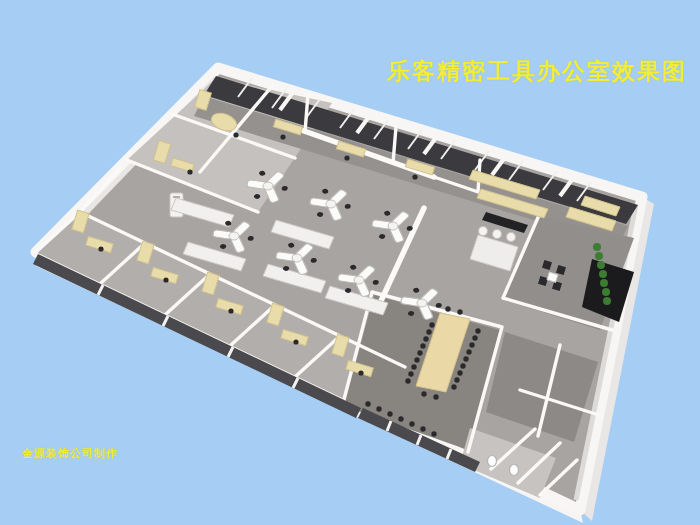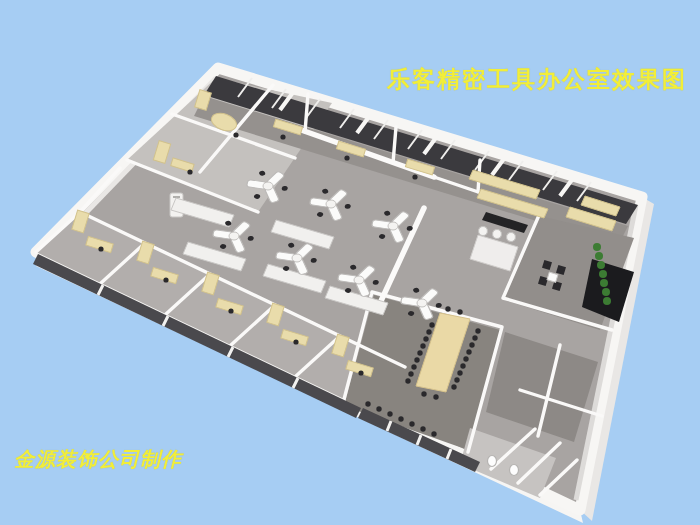--- a/index.html
+++ b/index.html
@@ -6,22 +6,22 @@
   body{
     width:700px;height:525px;overflow:hidden;position:relative;
     background:#a6cdf3;
     font-family:"DejaVu Sans",sans-serif;
   }
   .stage{position:absolute;left:0;top:0;width:700px;height:525px;}
   .caption{
     position:absolute;font-weight:bold;white-space:nowrap;
     text-shadow:0 0 1px rgba(120,120,0,.25);
   }
-  #title-text{left:387px;top:64px;font-size:23px;letter-spacing:2px;}
-  #credit-text{left:14px;top:446px;font-size:20px;letter-spacing:1px;font-style:italic;}
+  #title-text{left:387px;top:56px;font-size:23px;letter-spacing:2px;}
+  #credit-text{left:22px;top:446px;font-size:11px;letter-spacing:1px;}
 
   
   .wallstroke{stroke:#f7f6f4;stroke-width:11;stroke-linejoin:round;fill:#a8a4a2;}
   .iw{stroke:#faf9f8;stroke-width:3.4;stroke-linecap:round;fill:none;}
   .iw2{stroke:#fbfaf9;stroke-width:5.5;stroke-linecap:round;fill:none;}
   .mull{stroke:#efeeec;stroke-width:2;stroke-linecap:butt;fill:none;}
   .mull2{stroke:#f7f6f4;stroke-width:4.2;stroke-linecap:butt;fill:none;}
   .gsep{stroke:#f3f2f0;stroke-width:3;stroke-linecap:butt;fill:none;}
   .beige{fill:#e9dcab;stroke:#d2c28c;stroke-width:1;}
   .slabf{fill:#f1f0ee;stroke:#c9c7c5;stroke-width:1;}

